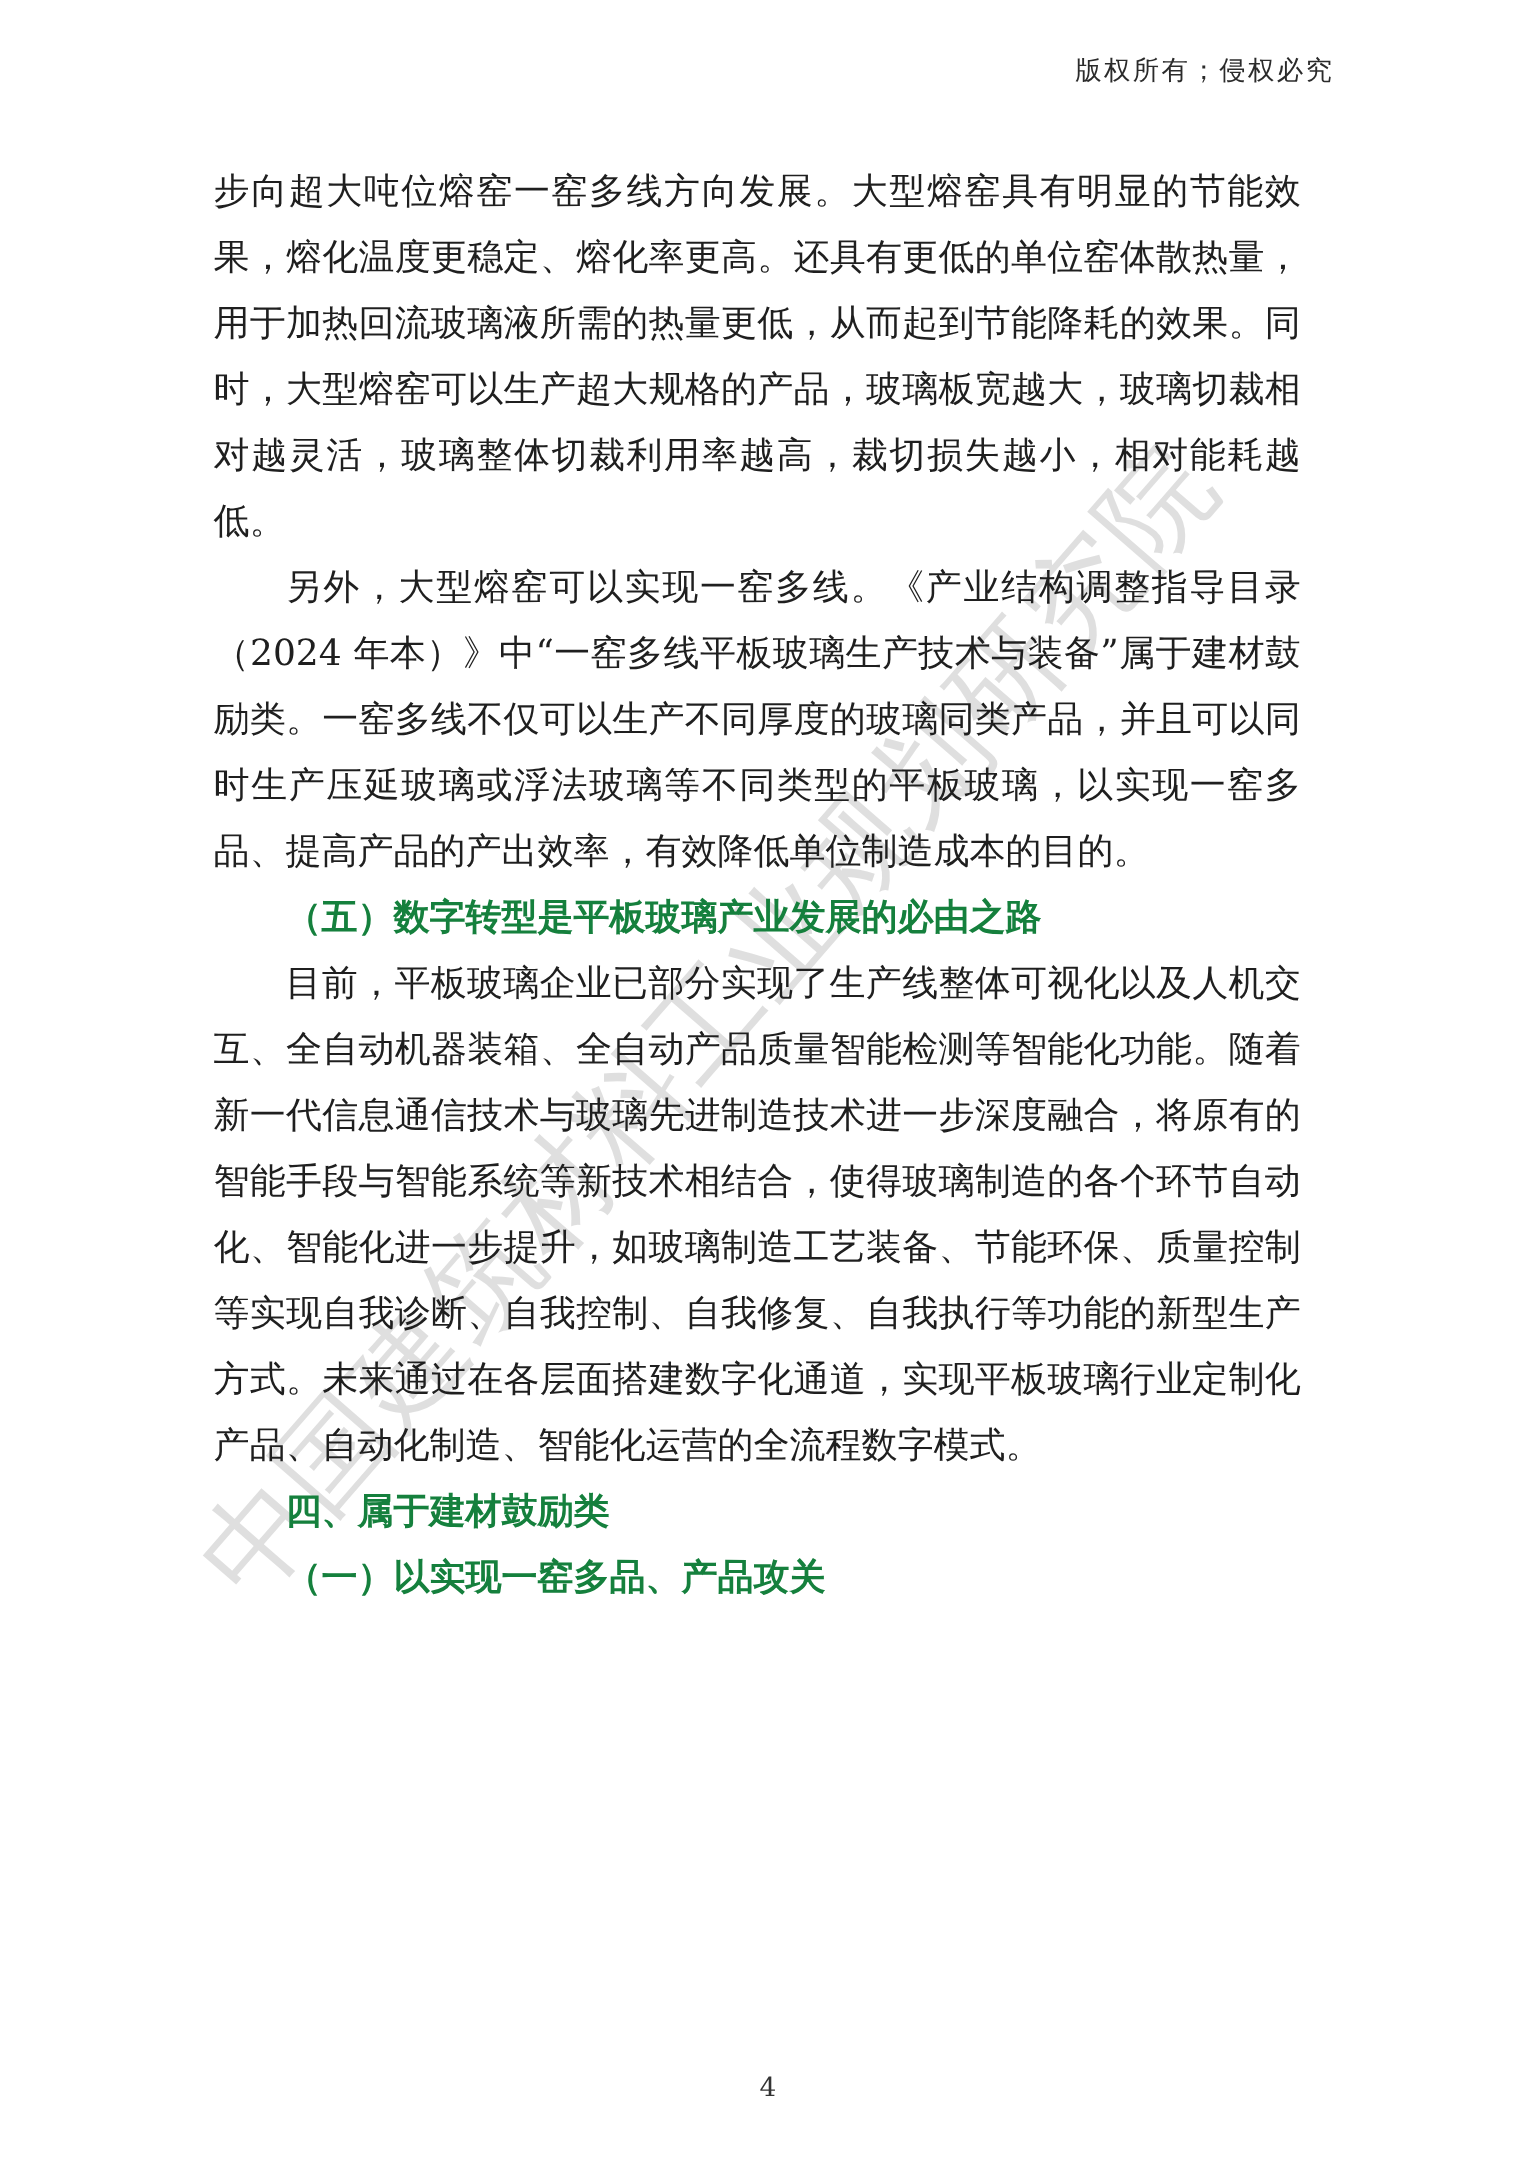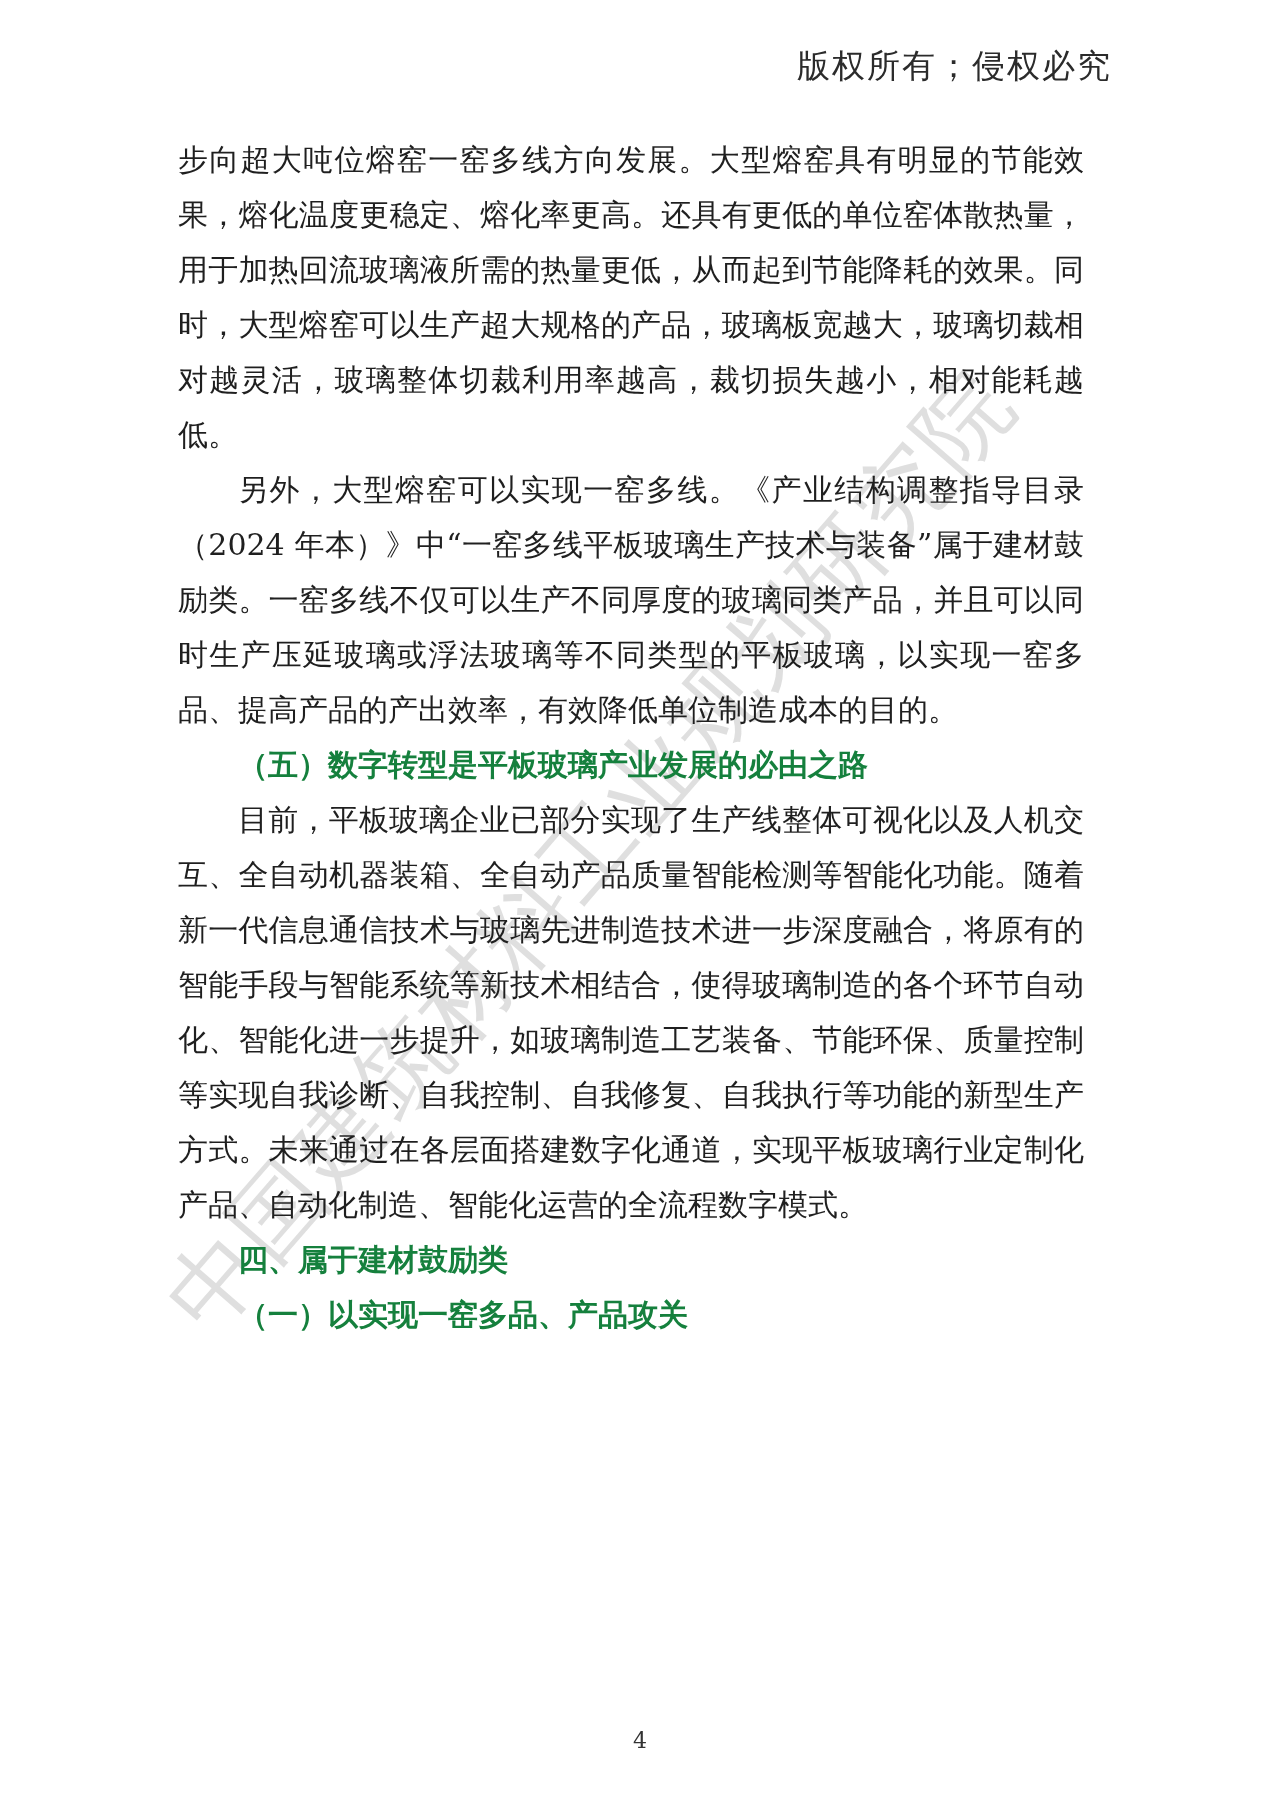--- a/index.html
+++ b/index.html
@@ -14,21 +14,21 @@
     margin: 0 auto;
     background: #ffffff;
     overflow: hidden;
     font-family: "DejaVu Serif", "Liberation Serif", serif;
     color: #1f1f1f;
   }
   .copyright-header {
     position: absolute;
     top: 44px;
     right: 168px;
-    font-size: 33px;
+    font-size: 22px;
     letter-spacing: 2px;
     color: #2b2b2b;
     z-index: 2;
   }
   .watermark {
     position: absolute;
     left: 185px;
     top: 1255px;
     transform-origin: 0 50%;
     transform: rotate(-49deg);

